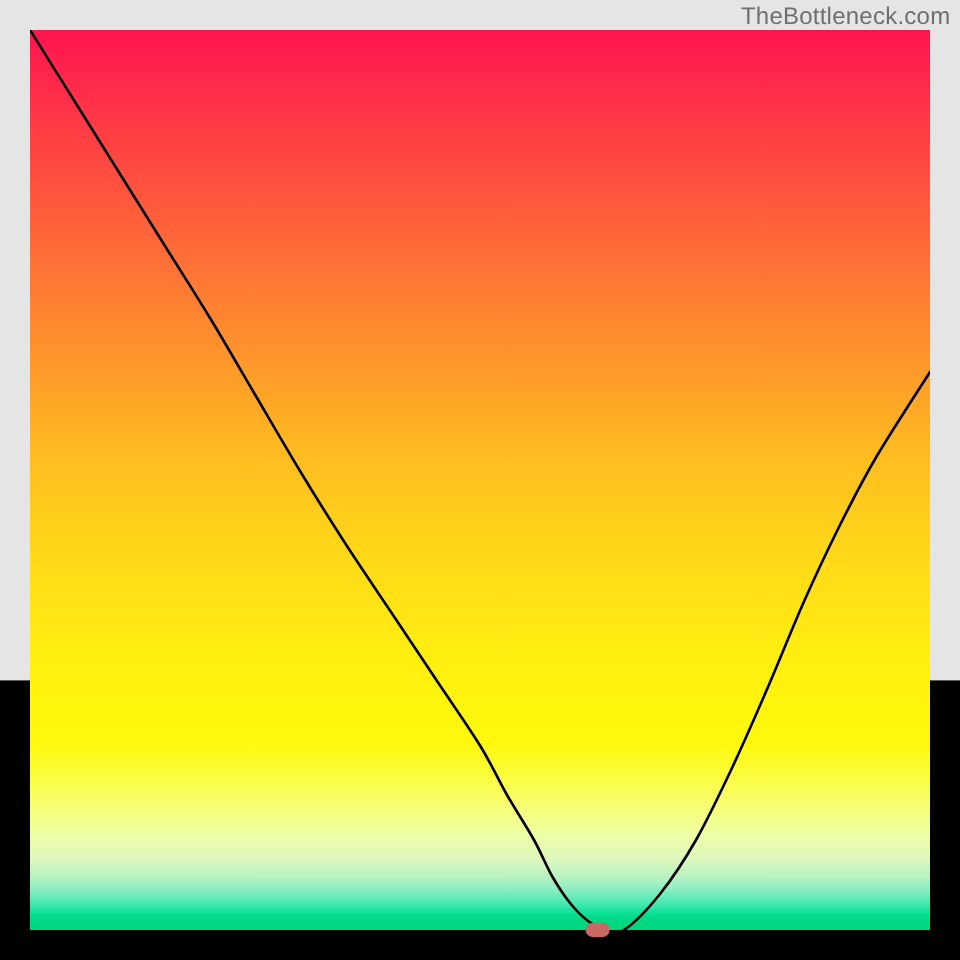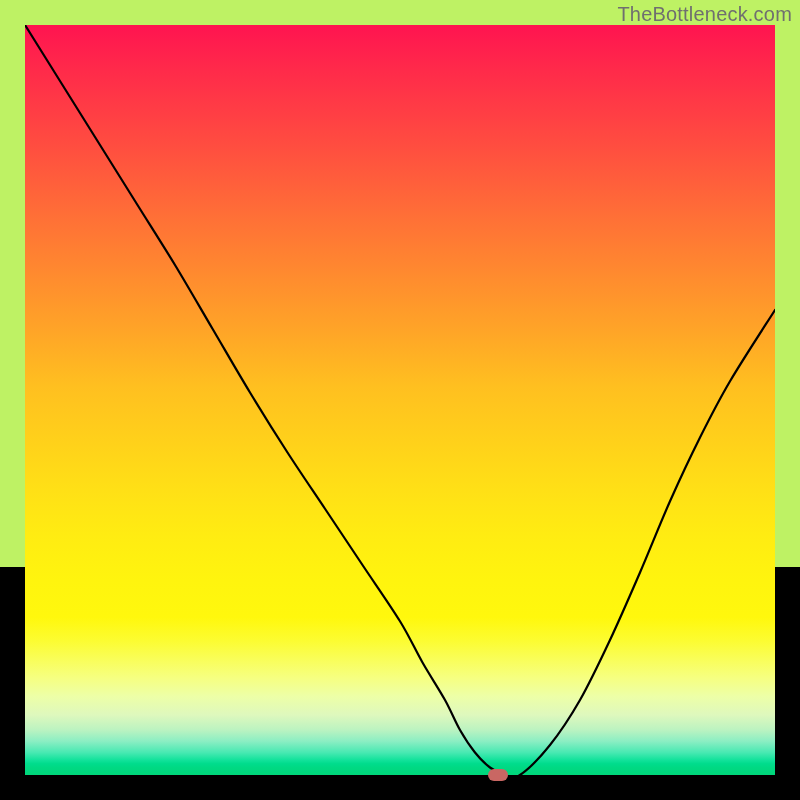--- a/index.html
+++ b/index.html
@@ -7,21 +7,21 @@
     padding: 0;
     width: 800px;
     height: 800px;
     background: #000;
     overflow: hidden;
   }
   .chart-container {
     position: relative;
     width: 800px;
     height: 567px;
-    background: #bef264;
+    background: #e5e5e5;
   }
   .plot-area {
     position: absolute;
     left: 25px;
     top: 25px;
     width: 750px;
     height: 750px;
     background: linear-gradient(to bottom,
       #ff1450 0%,
       #ff2a4a 6%,

